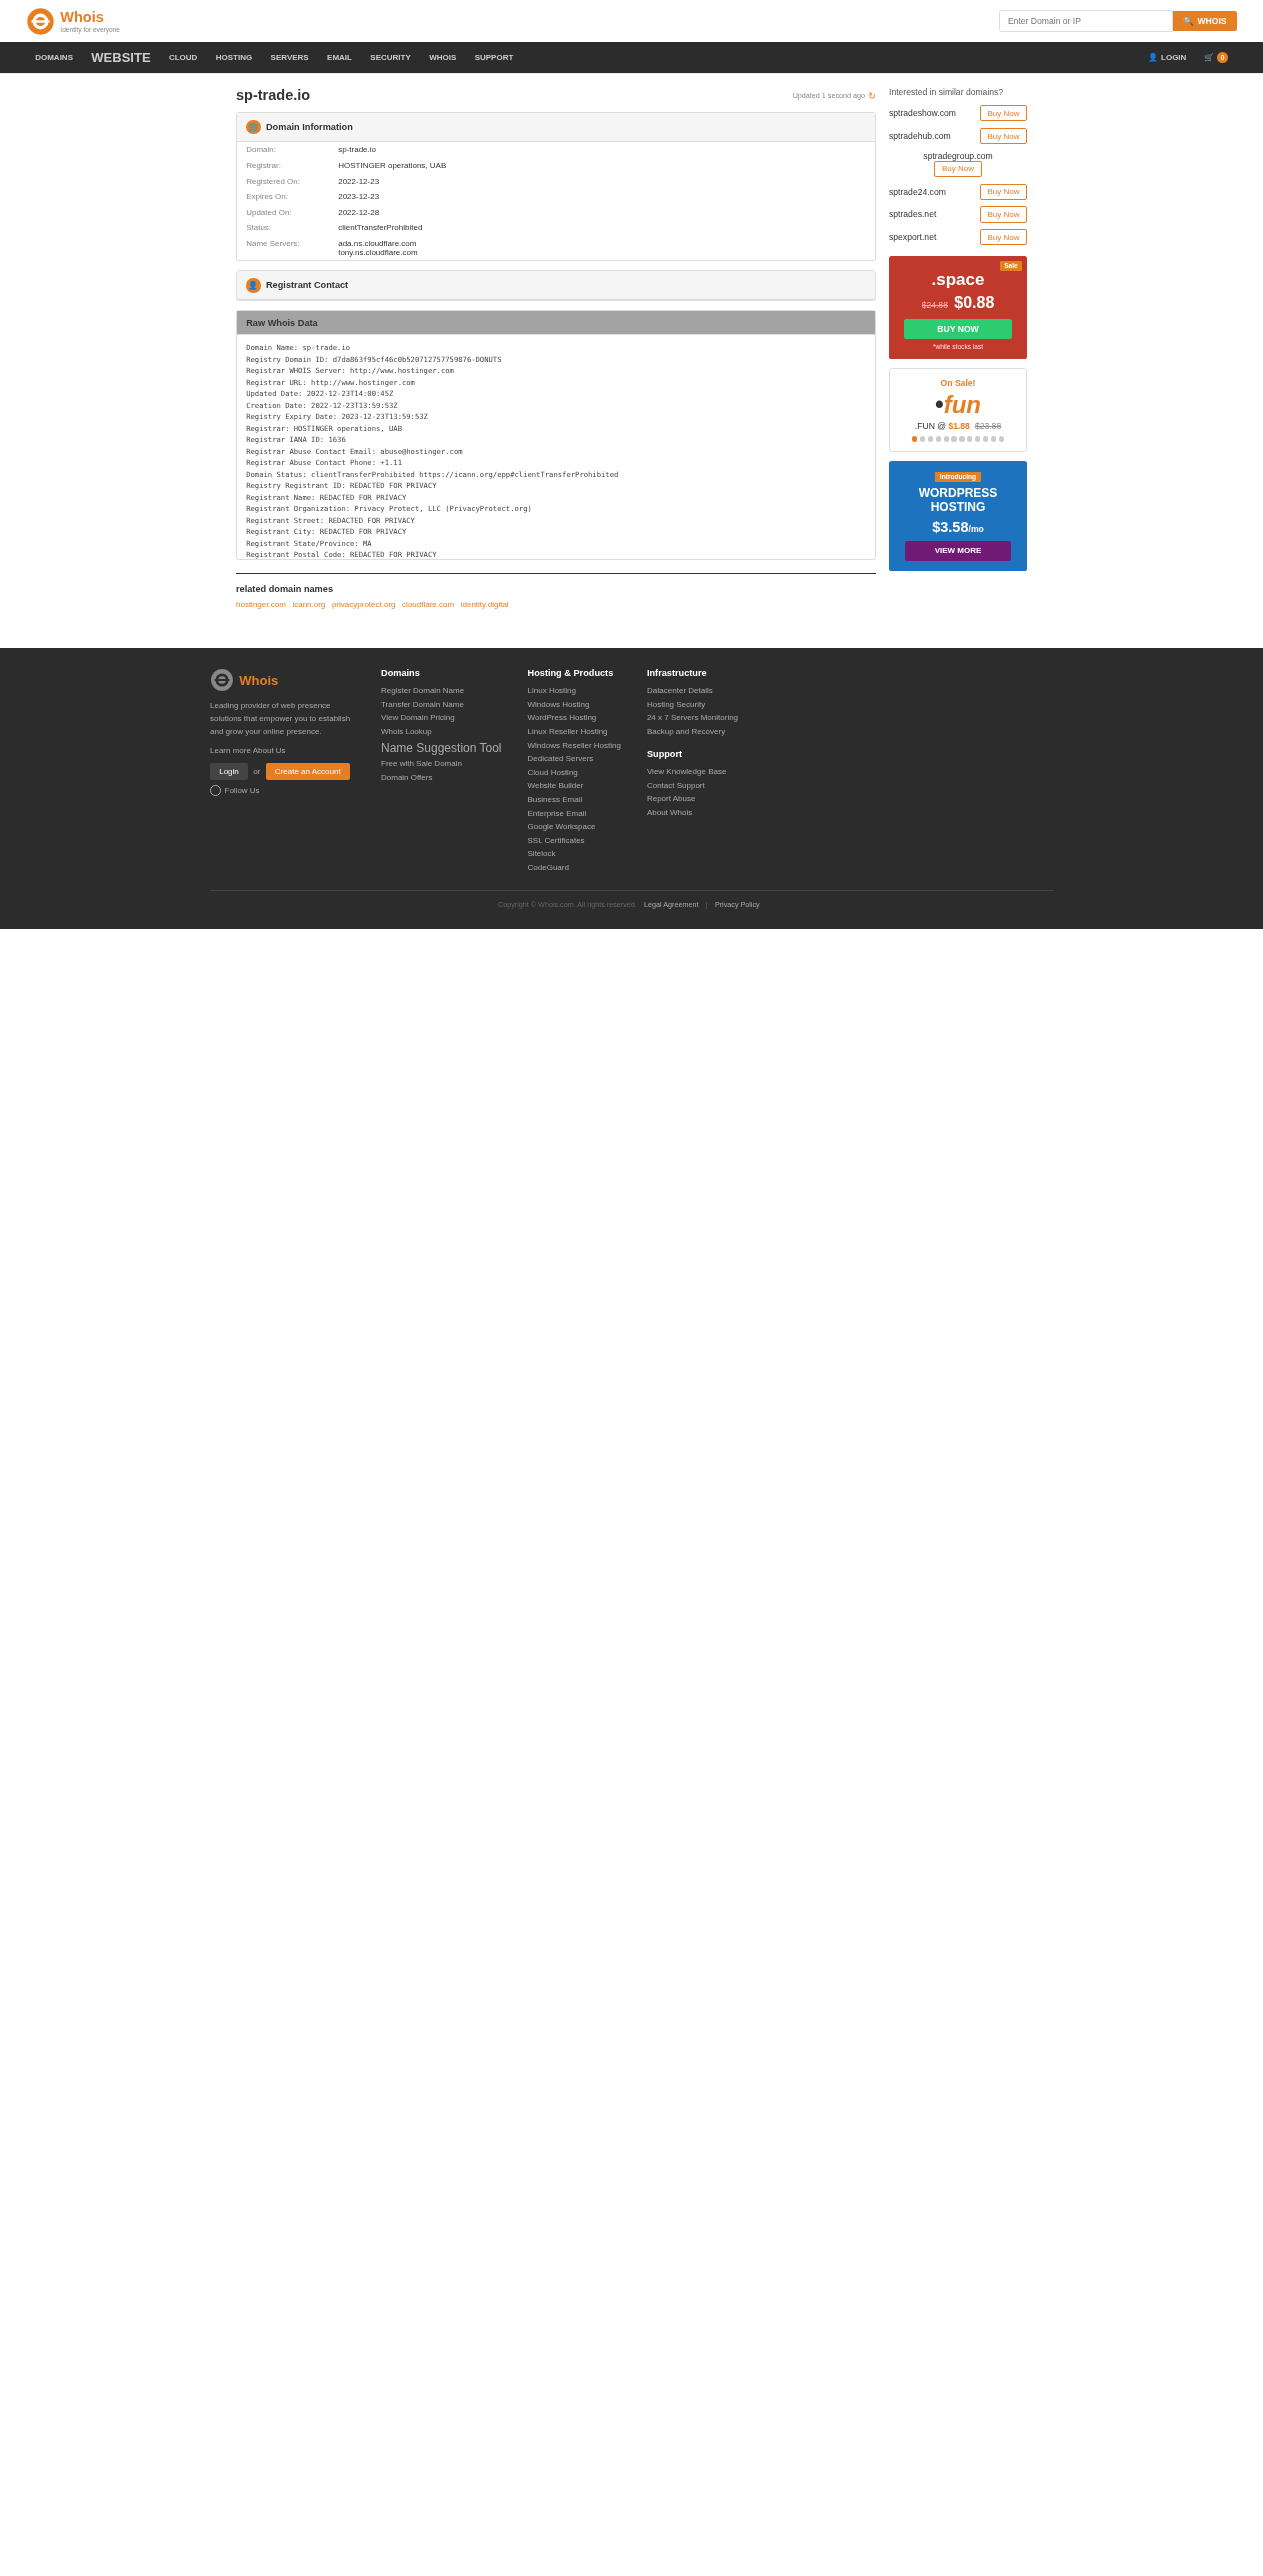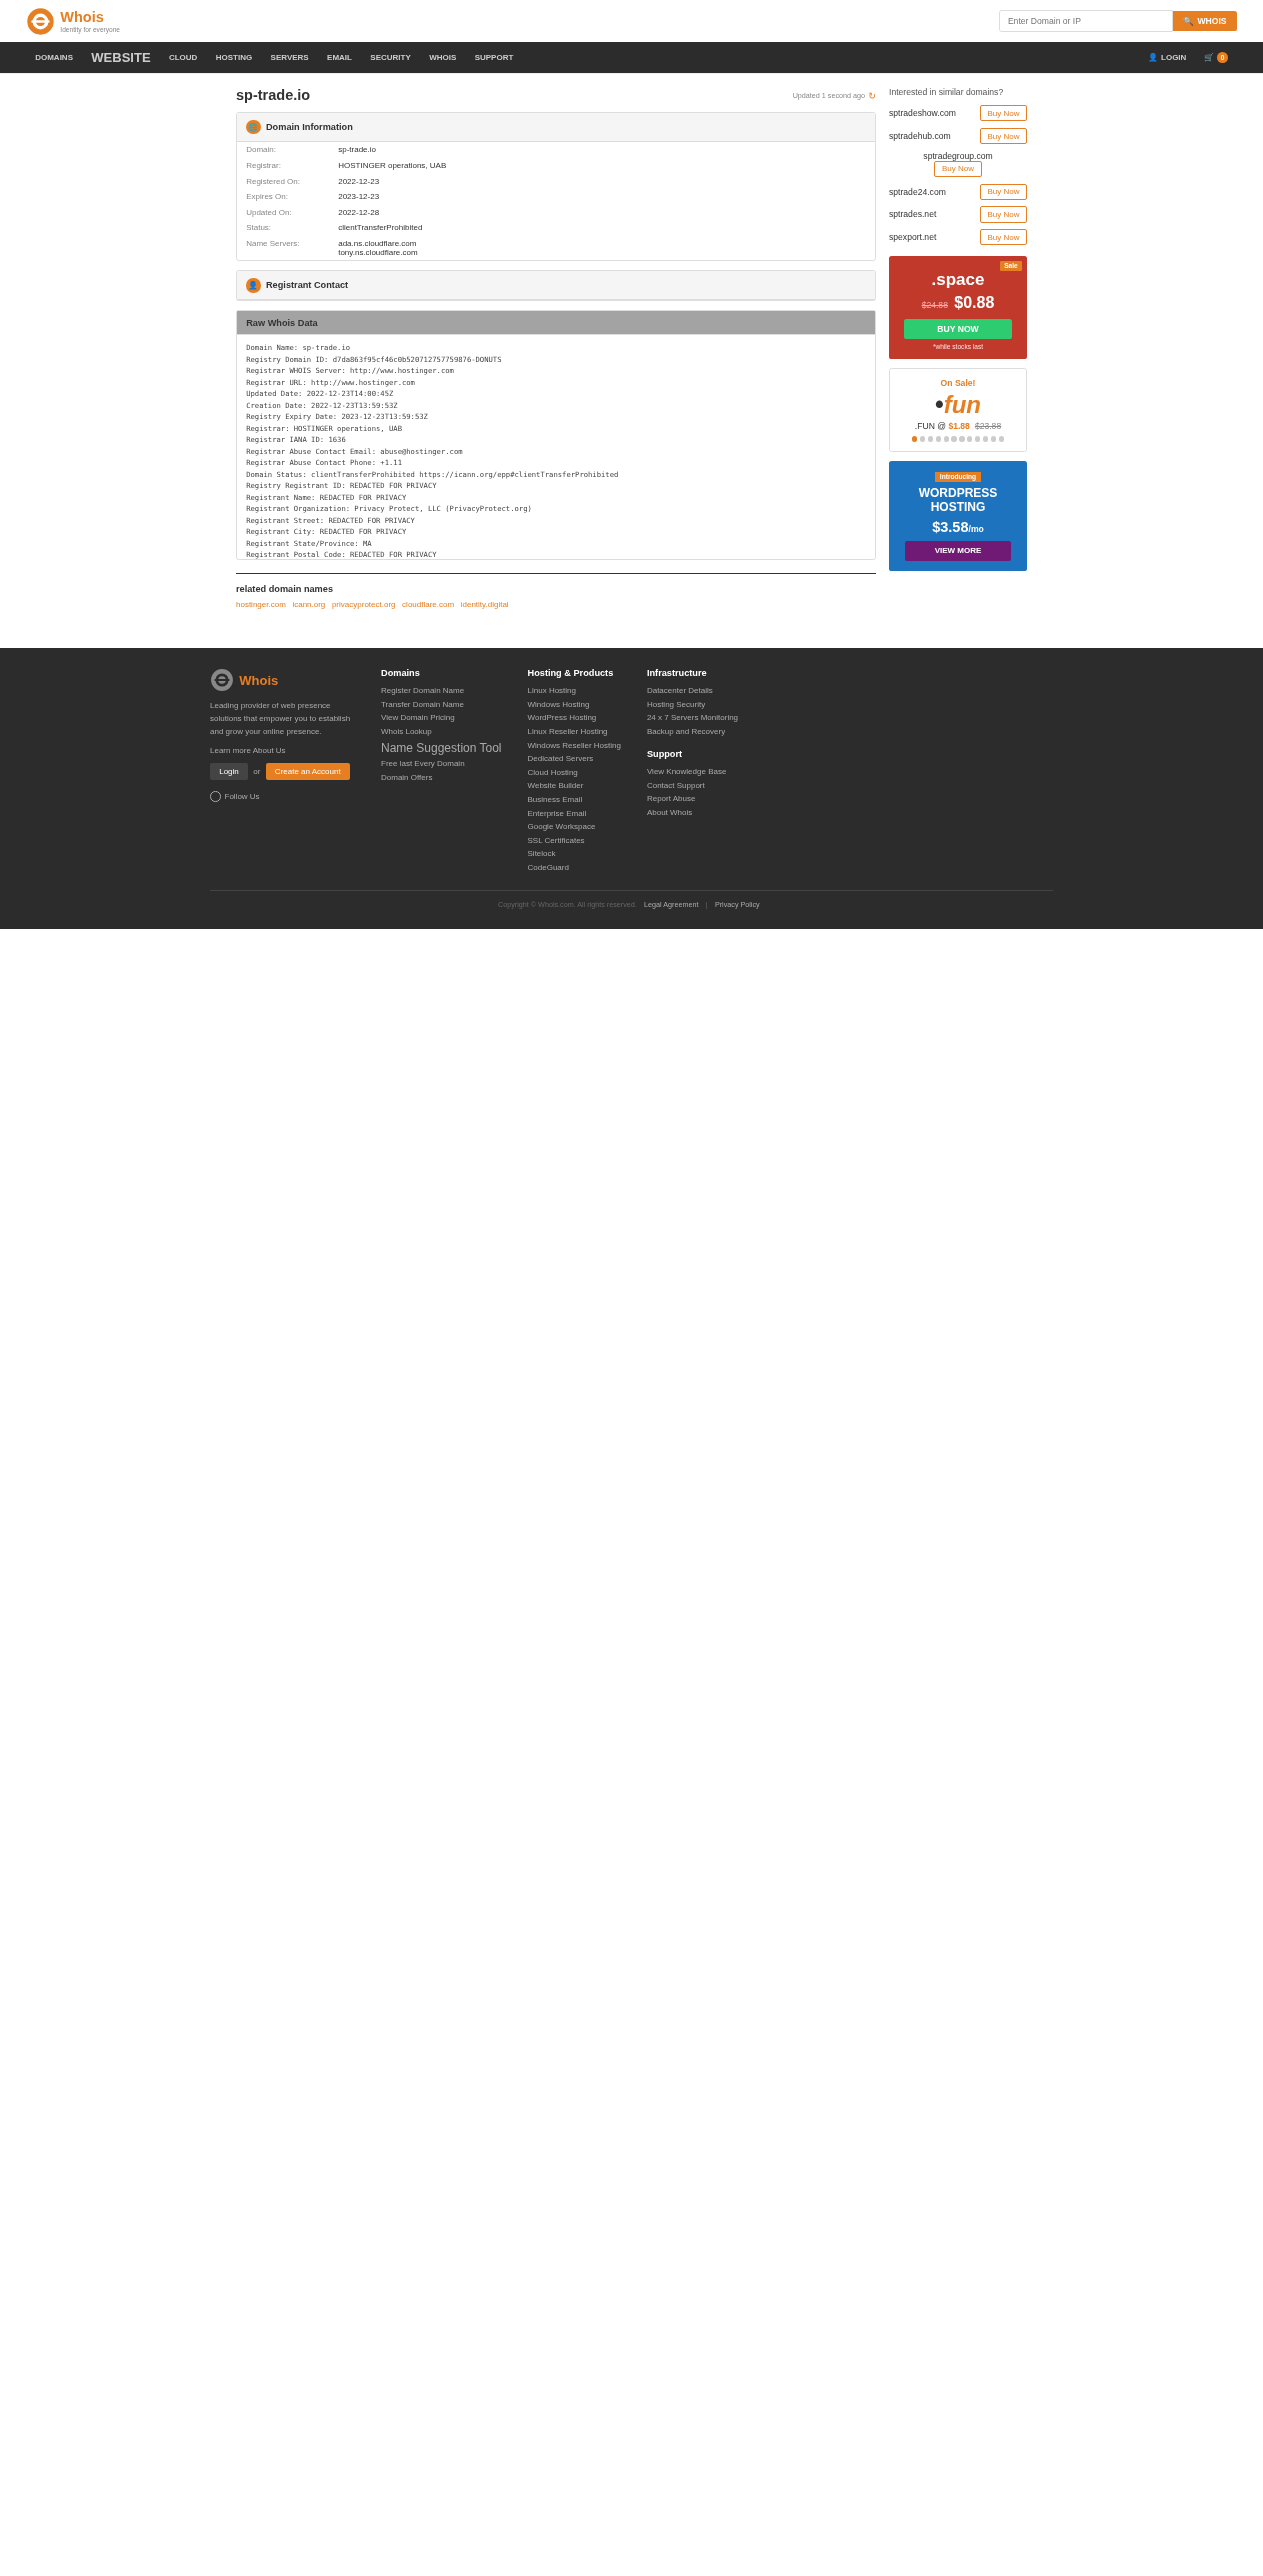--- a/index.html
+++ b/index.html
@@ -278,34 +278,34 @@
         </svg>
         <span style="color:#e67e22; font-size:13px; font-weight:bold;">Whois</span>
       </div>
       <p style="font-size:8px; color:#aaa; line-height:1.6; margin-bottom:6.6px;">Leading provider of web presence solutions that empower you to establish and grow your online presence.</p>
       <a href="#" style="color:#aaa; font-size:8px; text-decoration:none;">Learn more About Us</a>
       <div style="display:flex; align-items:center; gap:5.3px; margin-top:8px;">
         <button style="background:#444; color:#fff; border:none; padding:4px 9.2px; border-radius:2px; cursor:pointer; font-size:8px;">Login</button>
         <span style="color:#aaa; font-size:8px;">or</span>
         <button style="background:#e67e22; color:#fff; border:none; padding:4px 9.2px; border-radius:2px; cursor:pointer; font-size:8px;">Create an Account</button>
       </div>
-      <div style="display:flex; align-items:center; gap:4px; margin-top:11px; font-size:8px; color:#aaa;">
+      <div style="display:flex; align-items:center; gap:4px; margin-top:5px; font-size:8px; color:#aaa;">
         <span style="width:10.5px; height:10.5px; border:1.3px solid #aaa; border-radius:50%; display:inline-block;"></span>
         <span>Follow Us</span>
       </div>
     </div>
 
     <div>
       <h4 style="color:#fff; font-size:9.2px; margin-bottom:8px;">Domains</h4>
       <a href="#" style="display:block; color:#aaa; text-decoration:none; font-size:8px; margin-bottom:4.6px;">Register Domain Name</a>
       <a href="#" style="display:block; color:#aaa; text-decoration:none; font-size:8px; margin-bottom:4.6px;">Transfer Domain Name</a>
       <a href="#" style="display:block; color:#aaa; text-decoration:none; font-size:8px; margin-bottom:4.6px;">View Domain Pricing</a>
       <a href="#" style="display:block; color:#aaa; text-decoration:none; font-size:8px; margin-bottom:4.6px;">Whois Lookup</a>
       <a href="#" style="display:block; color:#aaa; text-decoration:none; font-size:12px; margin-bottom:4.6px;text-align:right;">Name Suggestion Tool</a>
-      <a href="#" style="display:block; color:#aaa; text-decoration:none; font-size:8px; margin-bottom:4.6px;">Free last Every Domain</a>
+      <a href="#" style="display:block; color:#aaa; text-decoration:none; font-size:8px; margin-bottom:4.6px;">Free with Sale Domain</a>
       <a href="#" style="display:block; color:#aaa; text-decoration:none; font-size:8px; margin-bottom:4.6px;">Domain Offers</a>
     </div>
 
     <div>
       <h4 style="color:#fff; font-size:9.2px; margin-bottom:8px;">Hosting &amp; Products</h4>
       <a href="#" style="display:block; color:#aaa; text-decoration:none; font-size:8px; margin-bottom:4.6px;">Linux Hosting</a>
       <a href="#" style="display:block; color:#aaa; text-decoration:none; font-size:8px; margin-bottom:4.6px;">Windows Hosting</a>
       <a href="#" style="display:block; color:#aaa; text-decoration:none; font-size:8px; margin-bottom:4.6px;">WordPress Hosting</a>
       <a href="#" style="display:block; color:#aaa; text-decoration:none; font-size:8px; margin-bottom:4.6px;">Linux Reseller Hosting</a>
       <a href="#" style="display:block; color:#aaa; text-decoration:none; font-size:8px; margin-bottom:4.6px;">Windows Reseller Hosting</a>

